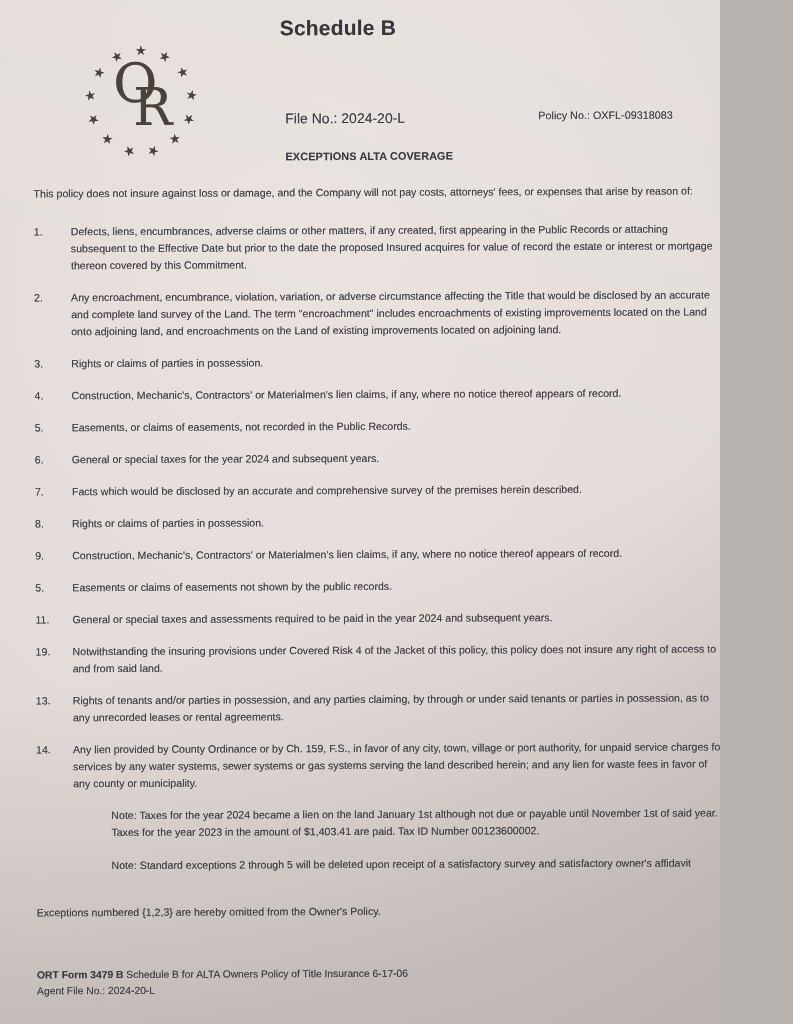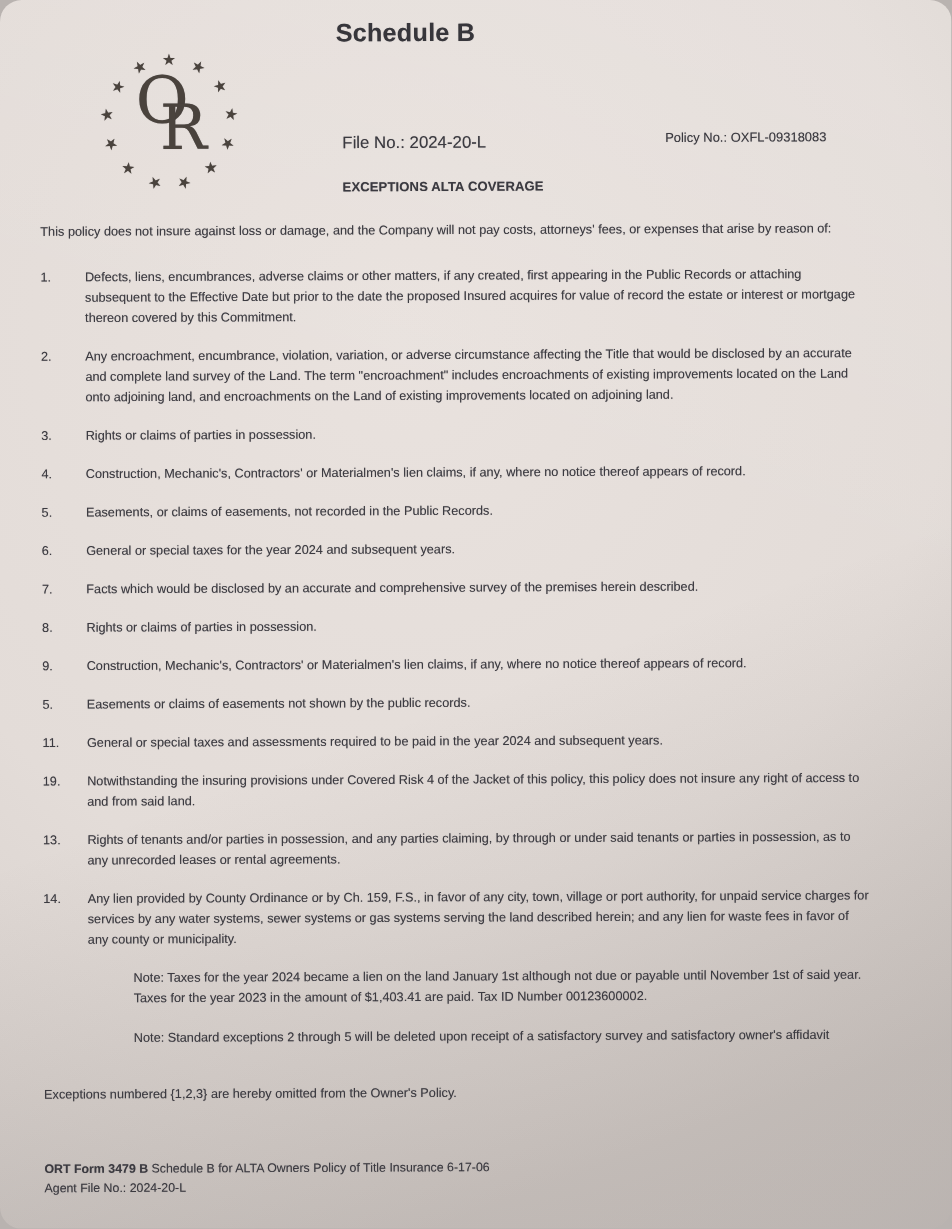--- a/index.html
+++ b/index.html
@@ -1,46 +1,45 @@
 <!DOCTYPE html>
 <html><head>
 <meta charset="utf-8">
 <style>
   html,body{margin:0;padding:0;background:#b9b3b0;}
   .photo{
     position:relative;
-    width:793px;height:1024px;
+    width:720px;height:1024px;
     overflow:hidden;
     background:
       linear-gradient(198deg, rgba(255,255,255,0.10) 8%, rgba(0,0,0,0) 40%),
       linear-gradient(160deg, rgba(0,0,0,0) 55%, rgba(74,66,62,0.16) 88%),
       radial-gradient(120% 95% at 42% 28%, #e9e2de 0%, #e3dcd8 48%, #d9d2ce 72%, #cbc5c2 100%);
     font-family:"Liberation Sans", sans-serif;
     color:#3b3a40;
-    border-radius:18px;
   }
   .content{
     position:absolute;inset:0;
     transform:rotate(-0.25deg);
     text-shadow:0 0 0.6px rgba(59,58,64,0.45);
   }
   .title{
     position:absolute;top:16px;left:0;width:680px;
     margin:0;text-align:center;
     font-size:21px;font-weight:bold;color:#37363b;letter-spacing:0.2px;
   }
   
   .logo{position:absolute;top:44px;left:85px;width:118px;height:116px;color:#4a433d;}
   .logo-star{position:absolute;font-family:"DejaVu Sans",sans-serif;font-size:13px;line-height:13px;}
   .mono{position:absolute;font-family:"DejaVu Serif","Liberation Serif",serif;line-height:1;}
   .mono-o{font-size:54px;left:30px;top:12px;}
   .mono-r{font-size:52px;left:50px;top:36px;}
   
   .file-no{position:absolute;left:287px;top:110px;font-size:14px;}
-  .policy-no{position:absolute;left:540px;top:110px;font-size:10.8px;margin-left:16px;}
+  .policy-no{position:absolute;left:540px;top:110px;font-size:10.8px;}
   .section-heading{position:absolute;left:287px;top:150px;font-size:10.9px;font-weight:bold;letter-spacing:0.1px;}
   
   .flow{position:absolute;left:35px;top:184px;width:694px;font-size:10.6px;line-height:17px;}
   .intro{margin:0 0 21px 0;white-space:nowrap;}
   .exc{display:flex;margin:0 0 15px 0;}
   .exc .n{flex:none;width:37px;}
   .exc .t{width:652px;}
   .notes{margin:14px 0 0 75px;width:634px;}
   .notes p{margin:0 0 16px 0;}
   .omission{margin:30px 0 0 0;}

